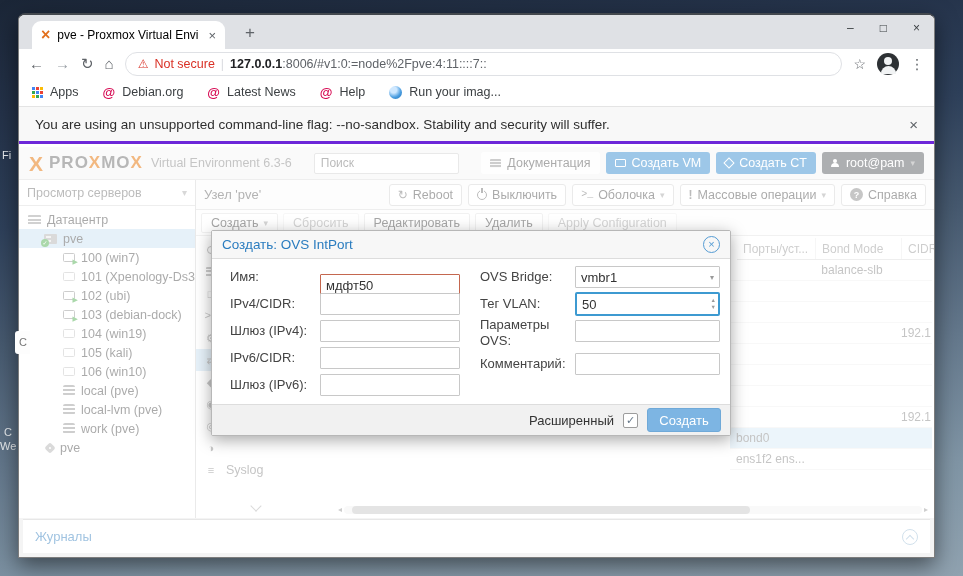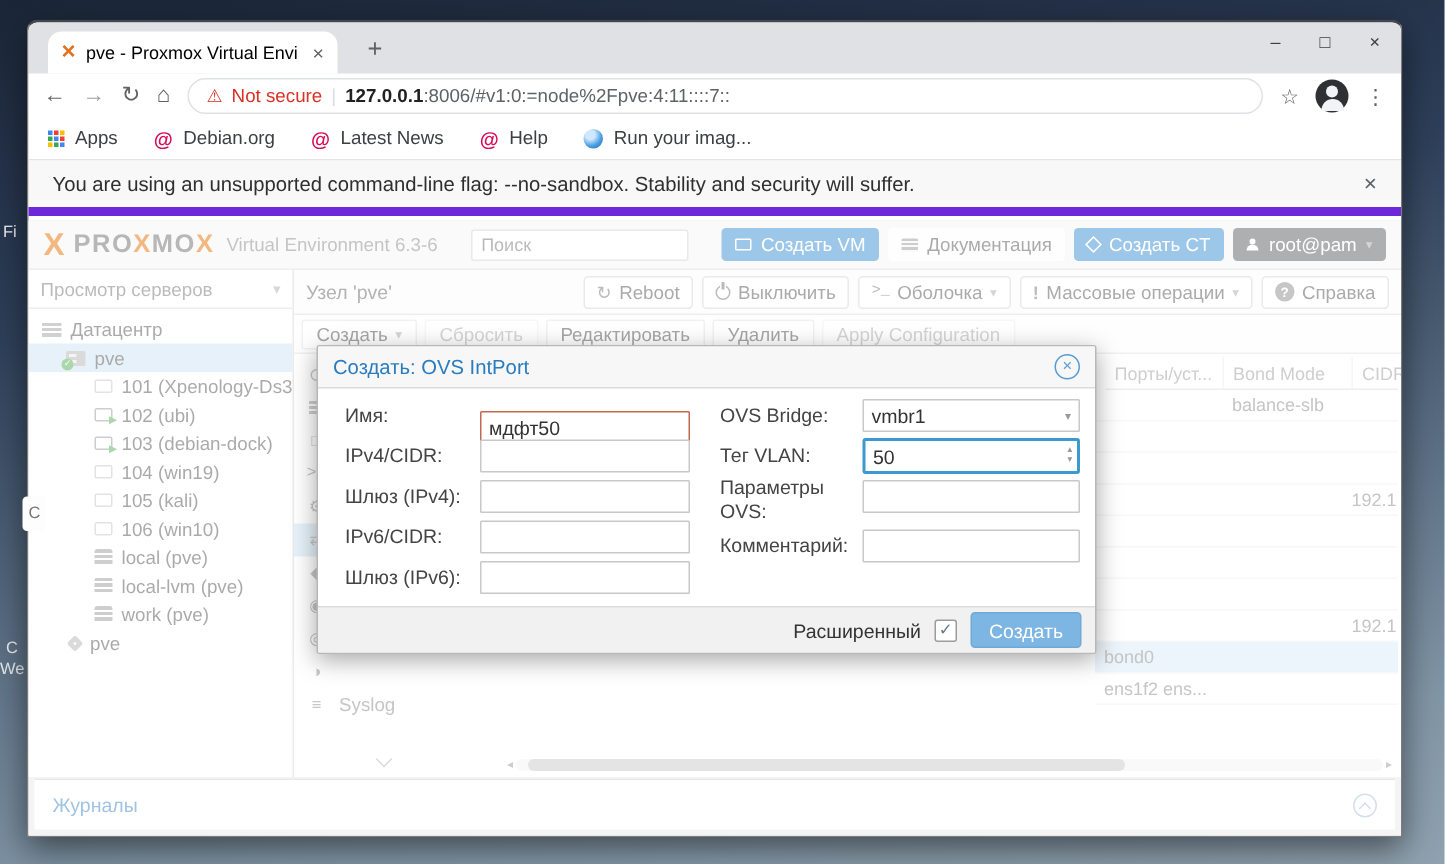--- a/index.html
+++ b/index.html
@@ -36,21 +36,21 @@
   .avatar::after { content:""; position:absolute; left:3.5px; top:13px; width:15px; height:8px; border-radius:8px 8px 0 0; background:#f1f3f4; }
   .kebab { color:#5f6368; font-size:14px; }
   .bookmarks { height:29px; background:#fff; border-bottom:1px solid #e4e4e4; display:flex; align-items:center; gap:24px; padding:0 13px;
                font-size:12.5px; color:#3c4043; }
   .bm { display:flex; align-items:center; gap:7px; }
   .apps-grid { width:11px; height:11px; position:relative; flex:none; }
   .apps-grid::before { content:""; position:absolute; left:0; top:0; width:3px; height:3px; background:#4285f4;
      box-shadow:4px 0 #ea4335, 8px 0 #fbbc05, 0 4px #34a853, 4px 4px #4285f4, 8px 4px #ea4335, 0 8px #fbbc05, 4px 8px #34a853, 8px 8px #4285f4; }
   .deb { color:#d70a53; font-weight:900; font-size:13px; }
   .run-ic { width:13px; height:13px; border-radius:50%; background:radial-gradient(circle at 35% 30%, #cfe8ff 0 25%, #4a9de0 60%, #1b6fb5 100%); flex:none; }
-  .banner { height:37px; background:#f8f8f8; border-bottom:6px solid #6d28d9; display:flex; align-items:center; padding:0 16px;
+  .banner { height:37px; background:#f8f8f8; border-bottom:3px solid #6d28d9; display:flex; align-items:center; padding:0 16px;
             font-size:13.5px; color:#2f2f2f; }
   .banner-x { margin-left:auto; color:#5f6368; font-size:15px; }
   
   .app { position:absolute; top:132px; left:0; right:0; bottom:0; background:#e9e9e9; overflow:hidden; }
   .app-header { position:absolute; top:0; left:0; right:0; height:33px; background:#f4f4f4; border-bottom:1px solid #dcdcdc;
                 display:flex; align-items:center; gap:8px; padding:0 10px; }
   .logo-mark { color:#e57000; font-weight:900; font-size:21px; line-height:1; letter-spacing:-2px; }
   .brand { font-weight:700; font-size:17px; letter-spacing:1px; }
   .brand .g { color:#6e6e6e; } .brand .o { color:#e57000; }
   .subtitle { color:#8a8a8a; font-size:12.5px; }
@@ -230,27 +230,27 @@
   </div>
 
   <div class="app">
 
     <div class="app-header">
       <span class="logo-mark">X</span>
       <span class="brand"><span class="g">PRO</span><span class="o">X</span><span class="g">MO</span><span class="o">X</span></span>
       <span class="subtitle">Virtual Environment 6.3-6</span>
       <input class="hsearch" placeholder="Поиск" style="">
       <div class="hdr-right">
+        <span class="hbtn plain">
+            <span class="mini-doc"></span>
+            <span>Документация</span>
+          </span>
         <span class="hbtn blue">
             <span class="mini-mon"></span>
             <span>Создать VM</span>
-          </span>
-        <span class="hbtn plain">
-            <span class="mini-doc"></span>
-            <span>Документация</span>
           </span>
         <span class="hbtn blue">
             <span class="mini-cube"></span>
             <span>Создать CT</span>
           </span>
         <span class="hbtn dark">
             <span class="mini-user"></span>
             <span>root@pam</span>
             <span class="caret">▾</span>
           </span>
@@ -265,20 +265,24 @@
           <span class="sb-chev">▾</span>
         </div>
         <div class="tree">
           <div class="titem pad0">
               <span class="ic-dc"></span>
               <span>Датацентр</span>
             </div>
           <div class="titem pad1 sel">
               <span class="ic-node"></span>
               <span>pve</span>
+            </div>
+          <div class="titem pad2">
+              <span class="ic-vm run"></span>
+              <span>100 (win7)</span>
             </div>
           <div class="titem pad2">
               <span class="ic-vm off"></span>
               <span>101 (Xpenology-Ds36</span>
             </div>
           <div class="titem pad2">
               <span class="ic-vm run"></span>
               <span>102 (ubi)</span>
             </div>
           <div class="titem pad2">

